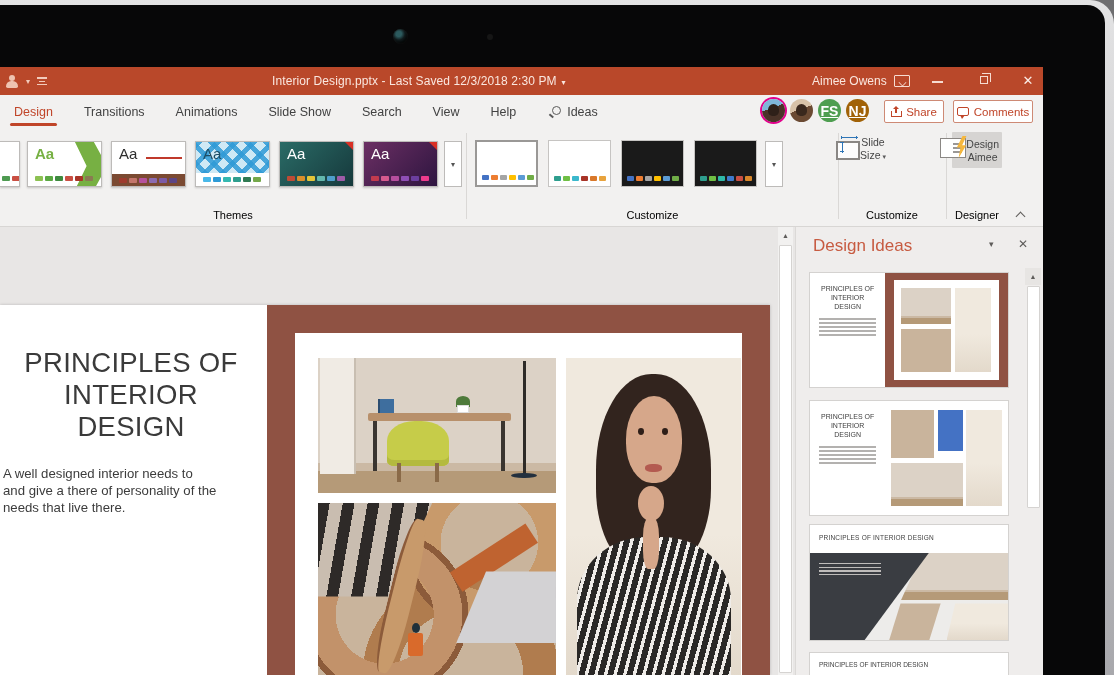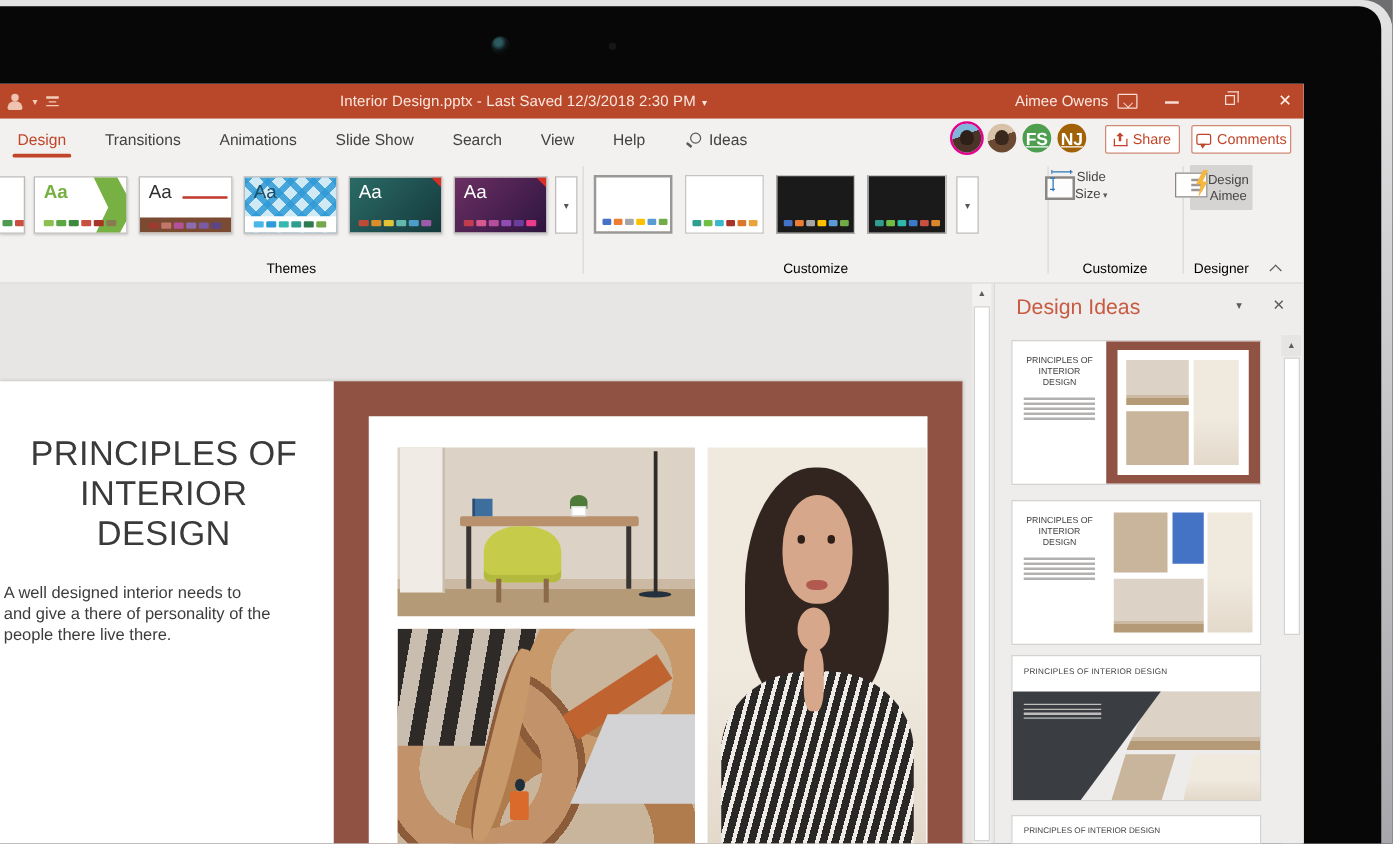--- a/index.html
+++ b/index.html
@@ -392,21 +392,21 @@
     <div class="canvas">
       <div class="slide">
         <div class="slide-title">
           <div>PRINCIPLES OF</div>
           <div>INTERIOR</div>
           <div>DESIGN</div>
         </div>
         <div class="slide-body">
           <div>A well designed interior needs to</div>
           <div>and give a there of personality of the</div>
-          <div>people there live there.</div>
+          <div>needs that live there.</div>
         </div>
         <div class="collage">
           <div class="collage-inner">
             <div class="ph photo-desk" style="left:23px;top:25px;width:238px;height:135px;">
               <span class="door"></span>
                 <span class="desktop"></span>
                 <span class="dleg1"></span>
                 <span class="dleg2"></span>
               <span class="books"></span>
                 <span class="plant"></span>

